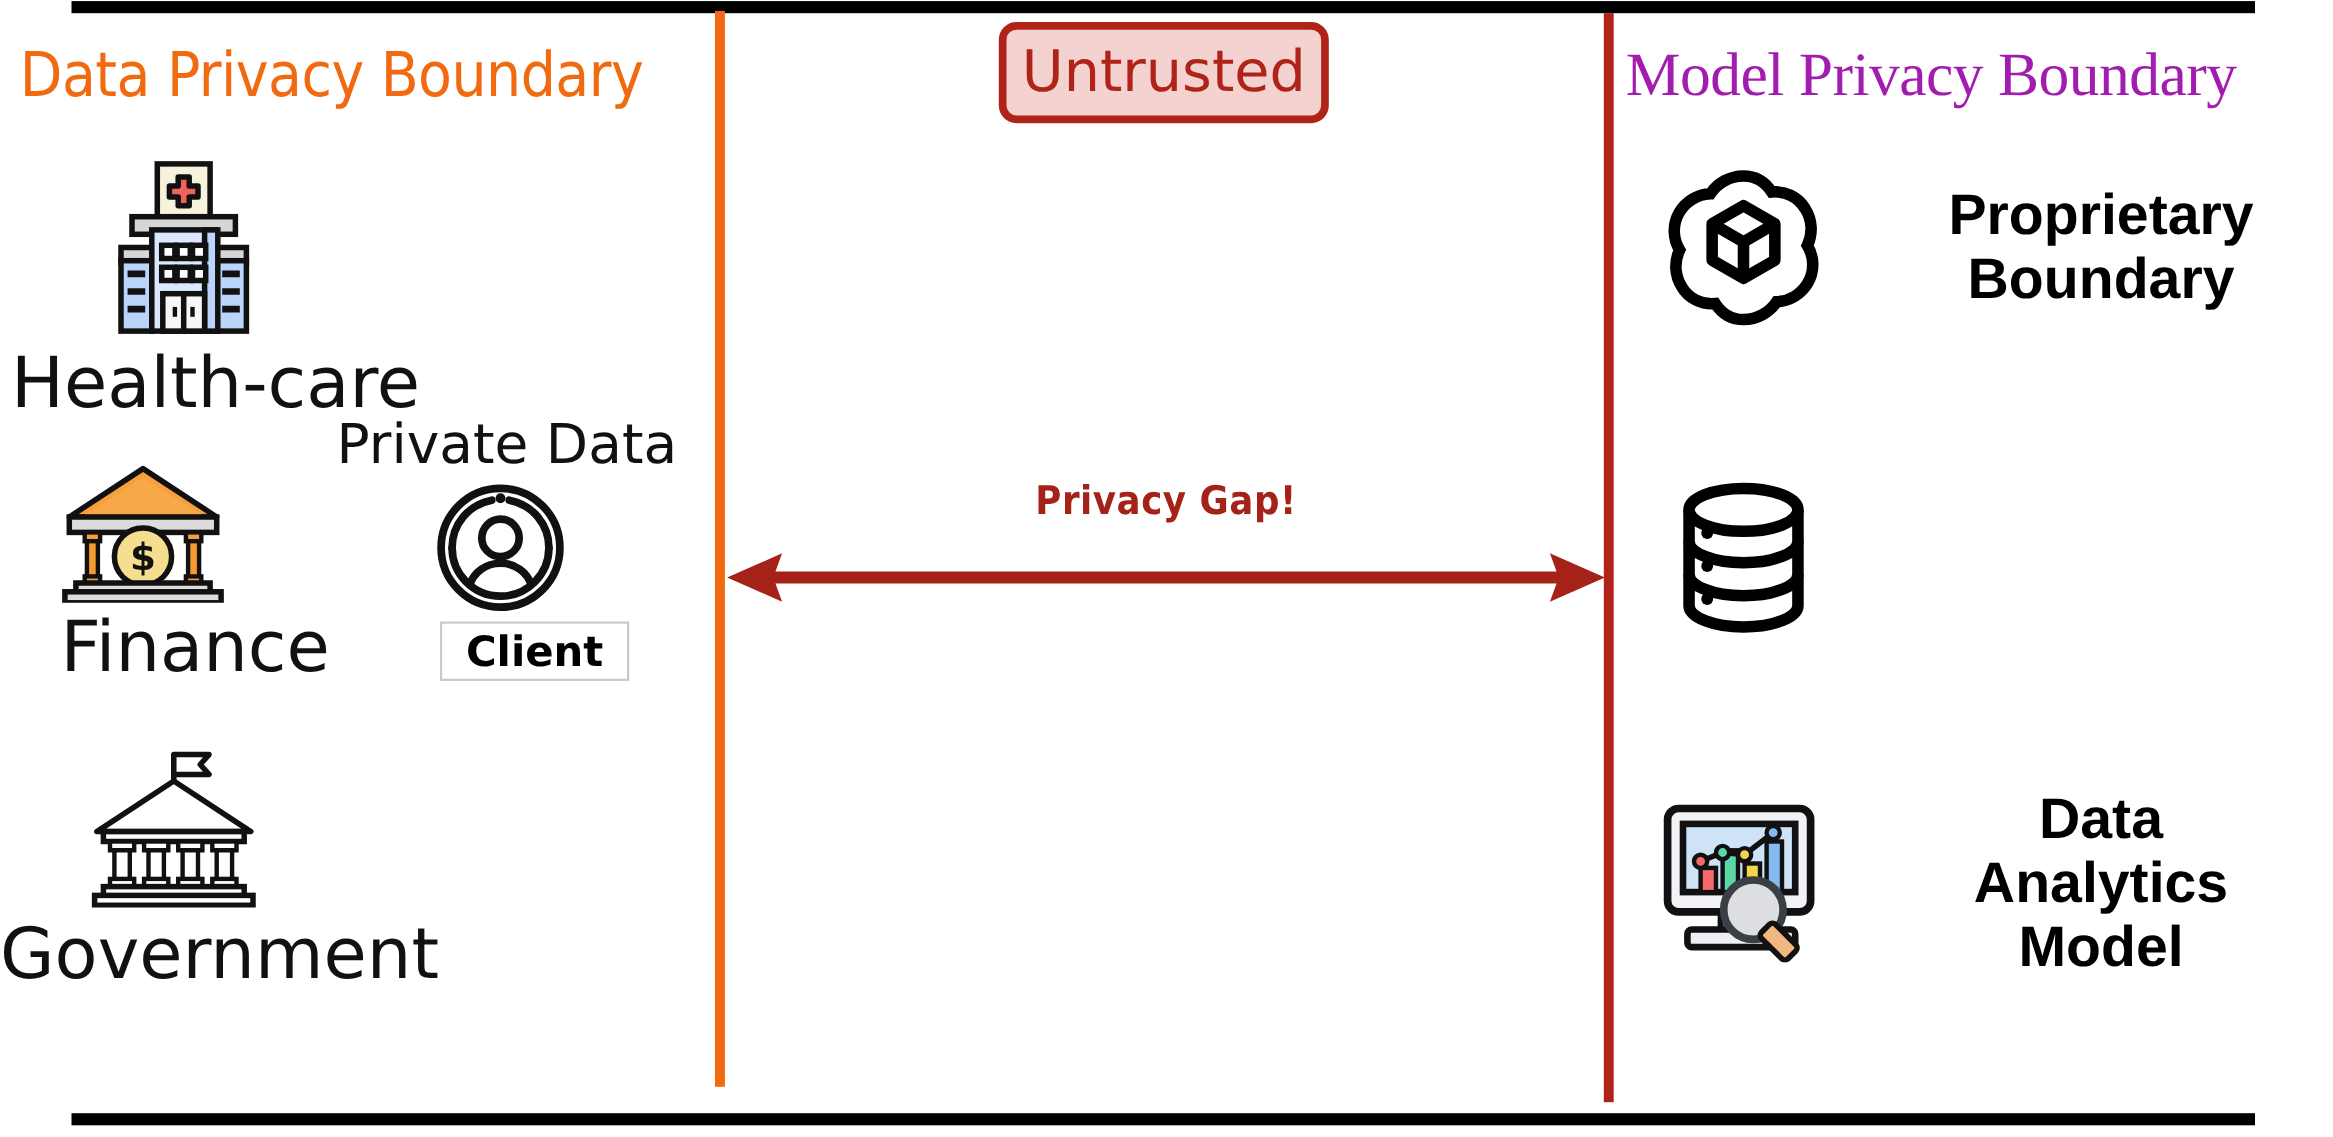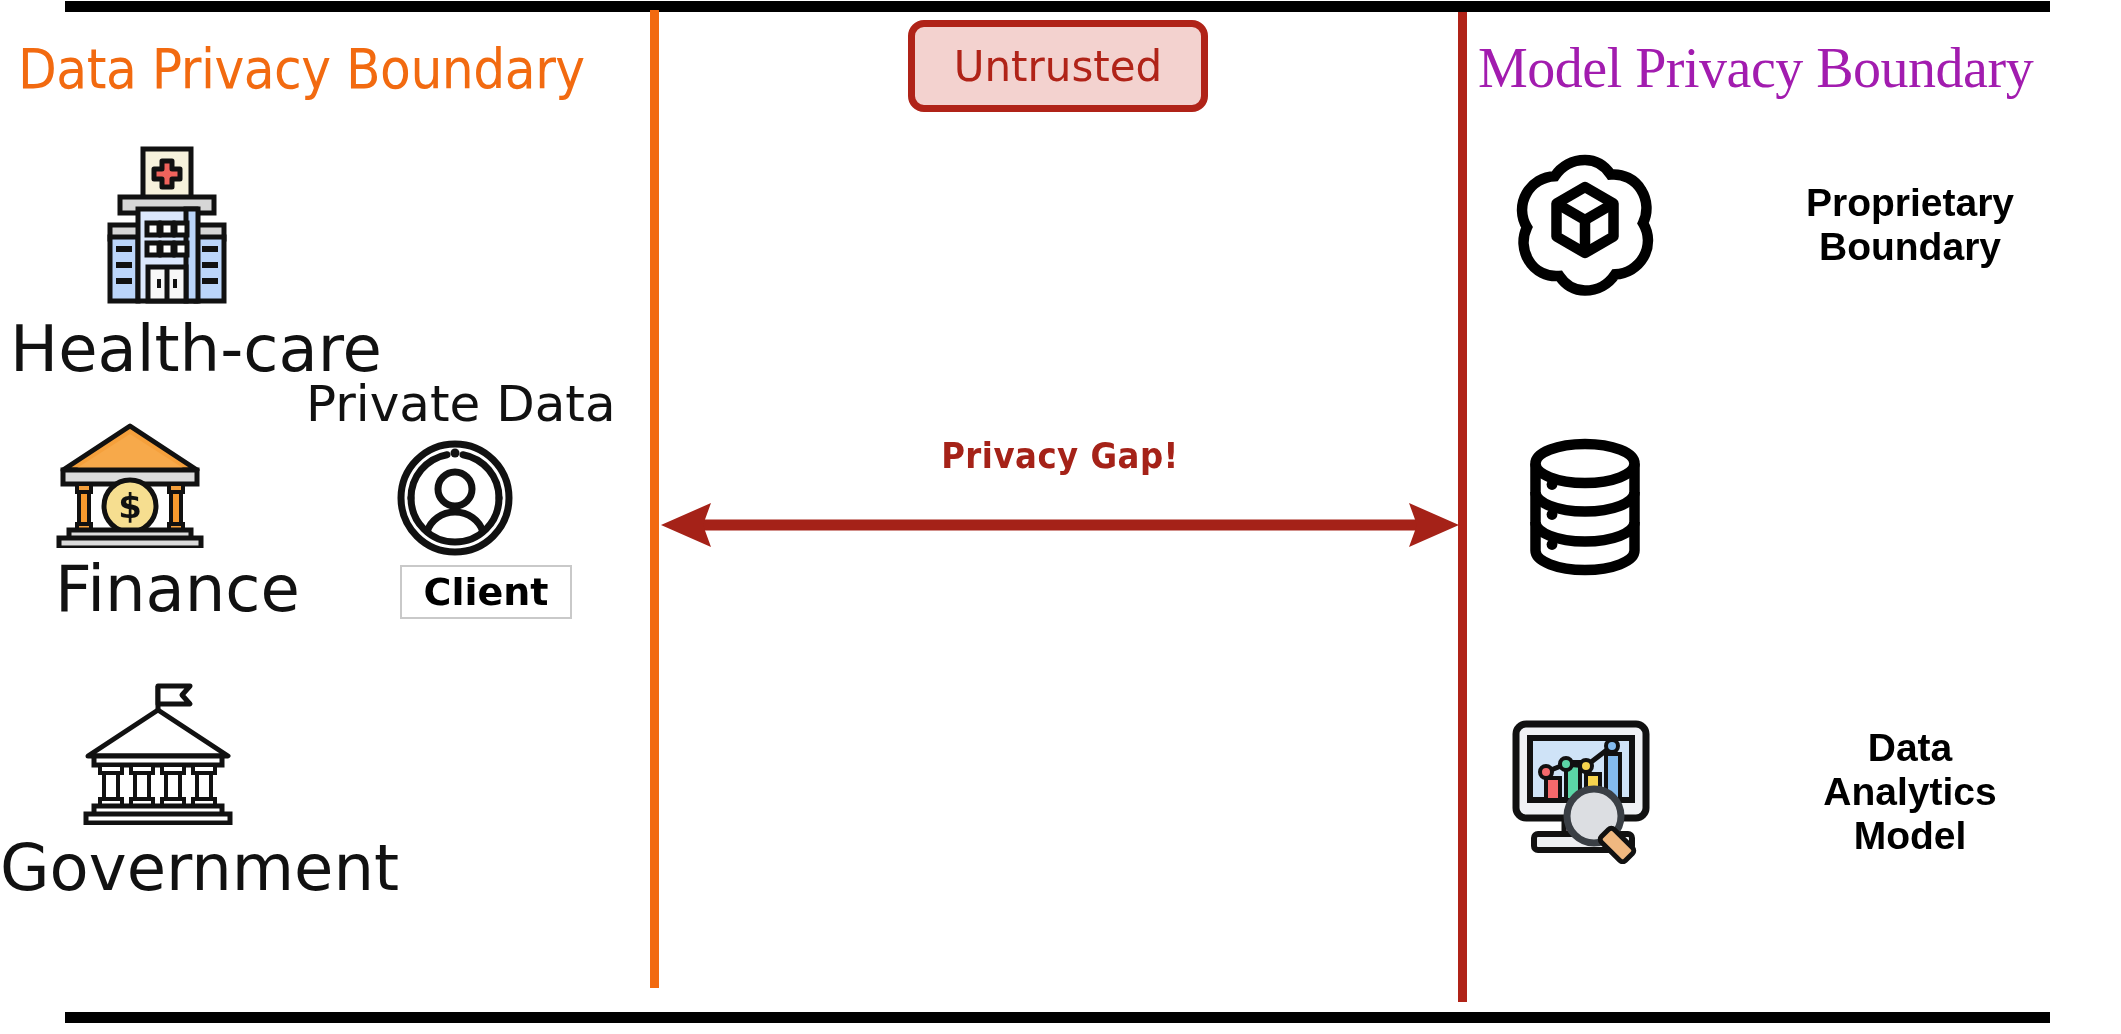--- a/index.html
+++ b/index.html
@@ -34,21 +34,21 @@
     position: absolute;
     left: 908px; top: 20px;
     width: 300px; height: 92px;
     background: #F3D2CF;
     border: 7px solid #B02318;
     border-radius: 16px;
     display: flex; align-items: center; justify-content: center;
   }
   #untrusted-badge .lbl {
     font-family: "DejaVu Sans", sans-serif;
-    font-size: 42px; color: #B02318; letter-spacing: 0px;
+    font-size: 52px; color: #B02318; letter-spacing: 0px;
   }
 
   #privacy-gap-label {
     position: absolute;
     left: 660px; top: 435px; width: 800px;
     text-align: center;
     font-family: "Liberation Sans Narrow", "DejaVu Sans Condensed", "Liberation Sans", sans-serif;
     font-size: 36px; font-weight: bold; color: #A52218;
     letter-spacing: 0.5px;
   }
@@ -86,21 +86,21 @@
     display: flex; align-items: center; justify-content: center;
   }
   #client-box .lbl {
     font-family: "DejaVu Sans", sans-serif;
     font-size: 38px; font-weight: bold; color: #000;
   }
 
   .right-item { position: absolute; display: flex; align-items: center; }
   .right-item .rlabel {
     font-family: "Liberation Sans", sans-serif;
-    font-size: 39px; font-weight: bold; color: #000;
+    font-size: 52px; font-weight: bold; color: #000;
     text-align: center; line-height: 1.12; margin-left: 40px; width: 420px;
   }
   #chatbot-item   { left: 1510px; top: 148px; }
   #database-item  { left: 1510px; top: 432px; }
   #analytics-item { left: 1508px; top: 716px; }
 </style>
 </head>
 <body>
 
 <div id="stage">

